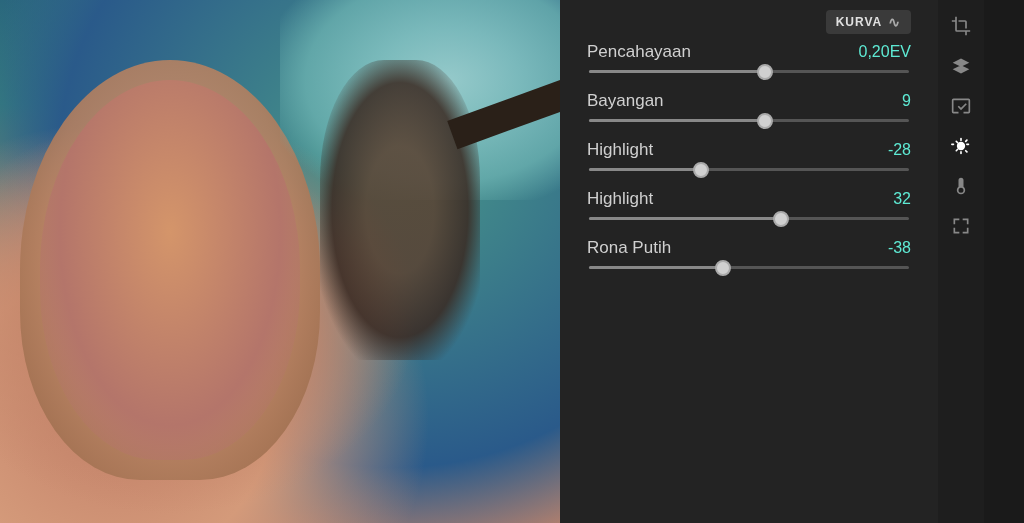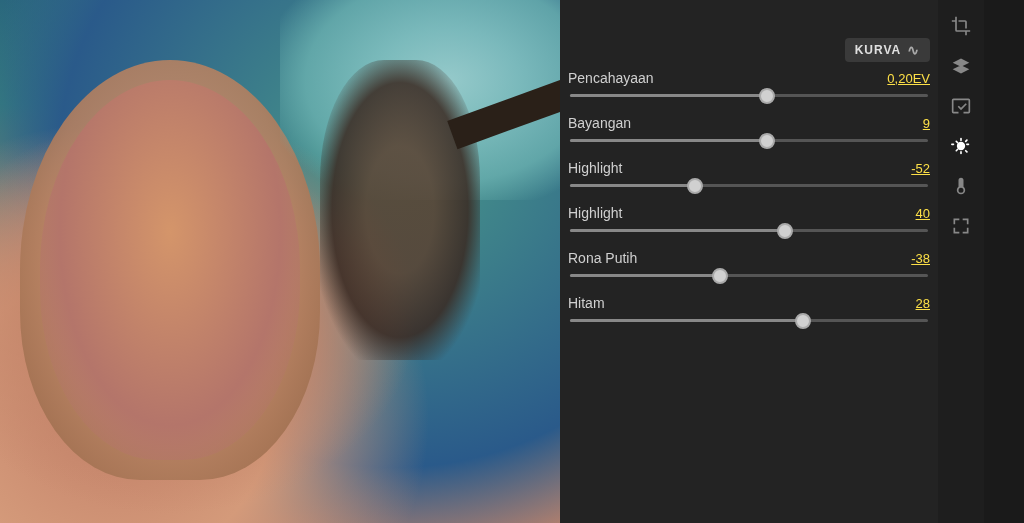--- a/index.html
+++ b/index.html
@@ -94,24 +94,23 @@
     .panel {
       flex: 0 0 424px;
       height: 523px;
       background: #232323;
       display: flex;
       flex-direction: row;
     }
 
     .controls-area {
       flex: 1;
-      padding: 0 8px;
+      padding: 0 27px;
       overflow-y: auto;
       scrollbar-width: none;
-      margin-top: 28px;
     }
     .controls-area::-webkit-scrollbar { display: none; }
 
     .kurva-bar {
       display: flex;
       align-items: center;
       justify-content: flex-end;
       padding: 10px 0 8px;
       gap: 8px;
     }
@@ -142,27 +141,26 @@
 
     .slider-header {
       display: flex;
       justify-content: space-between;
       align-items: center;
       margin-bottom: 8px;
     }
 
     .slider-label {
       color: #d0d0d0;
-      font-size: 14px;
+      font-size: 17px;
     }
 
     .slider-value {
-      color: #fde047;
-      font-size: 13px;
-      text-decoration: underline;
+      color: #5eead4;
+      font-size: 16px;
     }
 
     .slider-track {
       position: relative;
       height: 3px;
       background: #555;
       border-radius: 2px;
       margin: 0 2px;
     }
 
@@ -256,57 +254,47 @@
       <span class="slider-value">9</span>
     </div>
     <div class="slider-track">
       <div class="slider-fill" style="left:0; width:55%"></div>
       <div class="slider-thumb" style="left:55%"></div>
     </div>
   </div>
         <div class="slider-group">
     <div class="slider-header">
       <span class="slider-label">Highlight</span>
-      <span class="slider-value">-52</span>
+      <span class="slider-value">-28</span>
     </div>
     <div class="slider-track">
       <div class="slider-fill" style="left:0; width:35%"></div>
       <div class="slider-thumb" style="left:35%"></div>
     </div>
   </div>
         <div class="slider-group">
     <div class="slider-header">
       <span class="slider-label">Highlight</span>
-      <span class="slider-value">40</span>
+      <span class="slider-value">32</span>
     </div>
     <div class="slider-track">
       <div class="slider-fill" style="left:0; width:60%"></div>
       <div class="slider-thumb" style="left:60%"></div>
     </div>
   </div>
         <div class="slider-group">
     <div class="slider-header">
       <span class="slider-label">Rona Putih</span>
       <span class="slider-value">-38</span>
     </div>
     <div class="slider-track">
       <div class="slider-fill" style="left:0; width:42%"></div>
       <div class="slider-thumb" style="left:42%"></div>
     </div>
   </div>
-        <div class="slider-group">
-    <div class="slider-header">
-      <span class="slider-label">Hitam</span>
-      <span class="slider-value">28</span>
-    </div>
-    <div class="slider-track">
-      <div class="slider-fill" style="left:0; width:65%"></div>
-      <div class="slider-thumb" style="left:65%"></div>
-    </div>
-  </div>
       </div>
 
   </div>
 
   <div class="sidebar-icons">
     <div class="sidebar-icon">
       <svg viewBox="0 0 24 24" xmlns="http://www.w3.org/2000/svg">
         <path d="M17 15h2V7a2 2 0 0 0-2-2H9v2h8v8zM7 17V1H5v4H1v2h4v10a2 2 0 0 0 2 2h10v4h2v-4h4v-2H7z" fill="#888"></path>
       </svg>
     </div>

